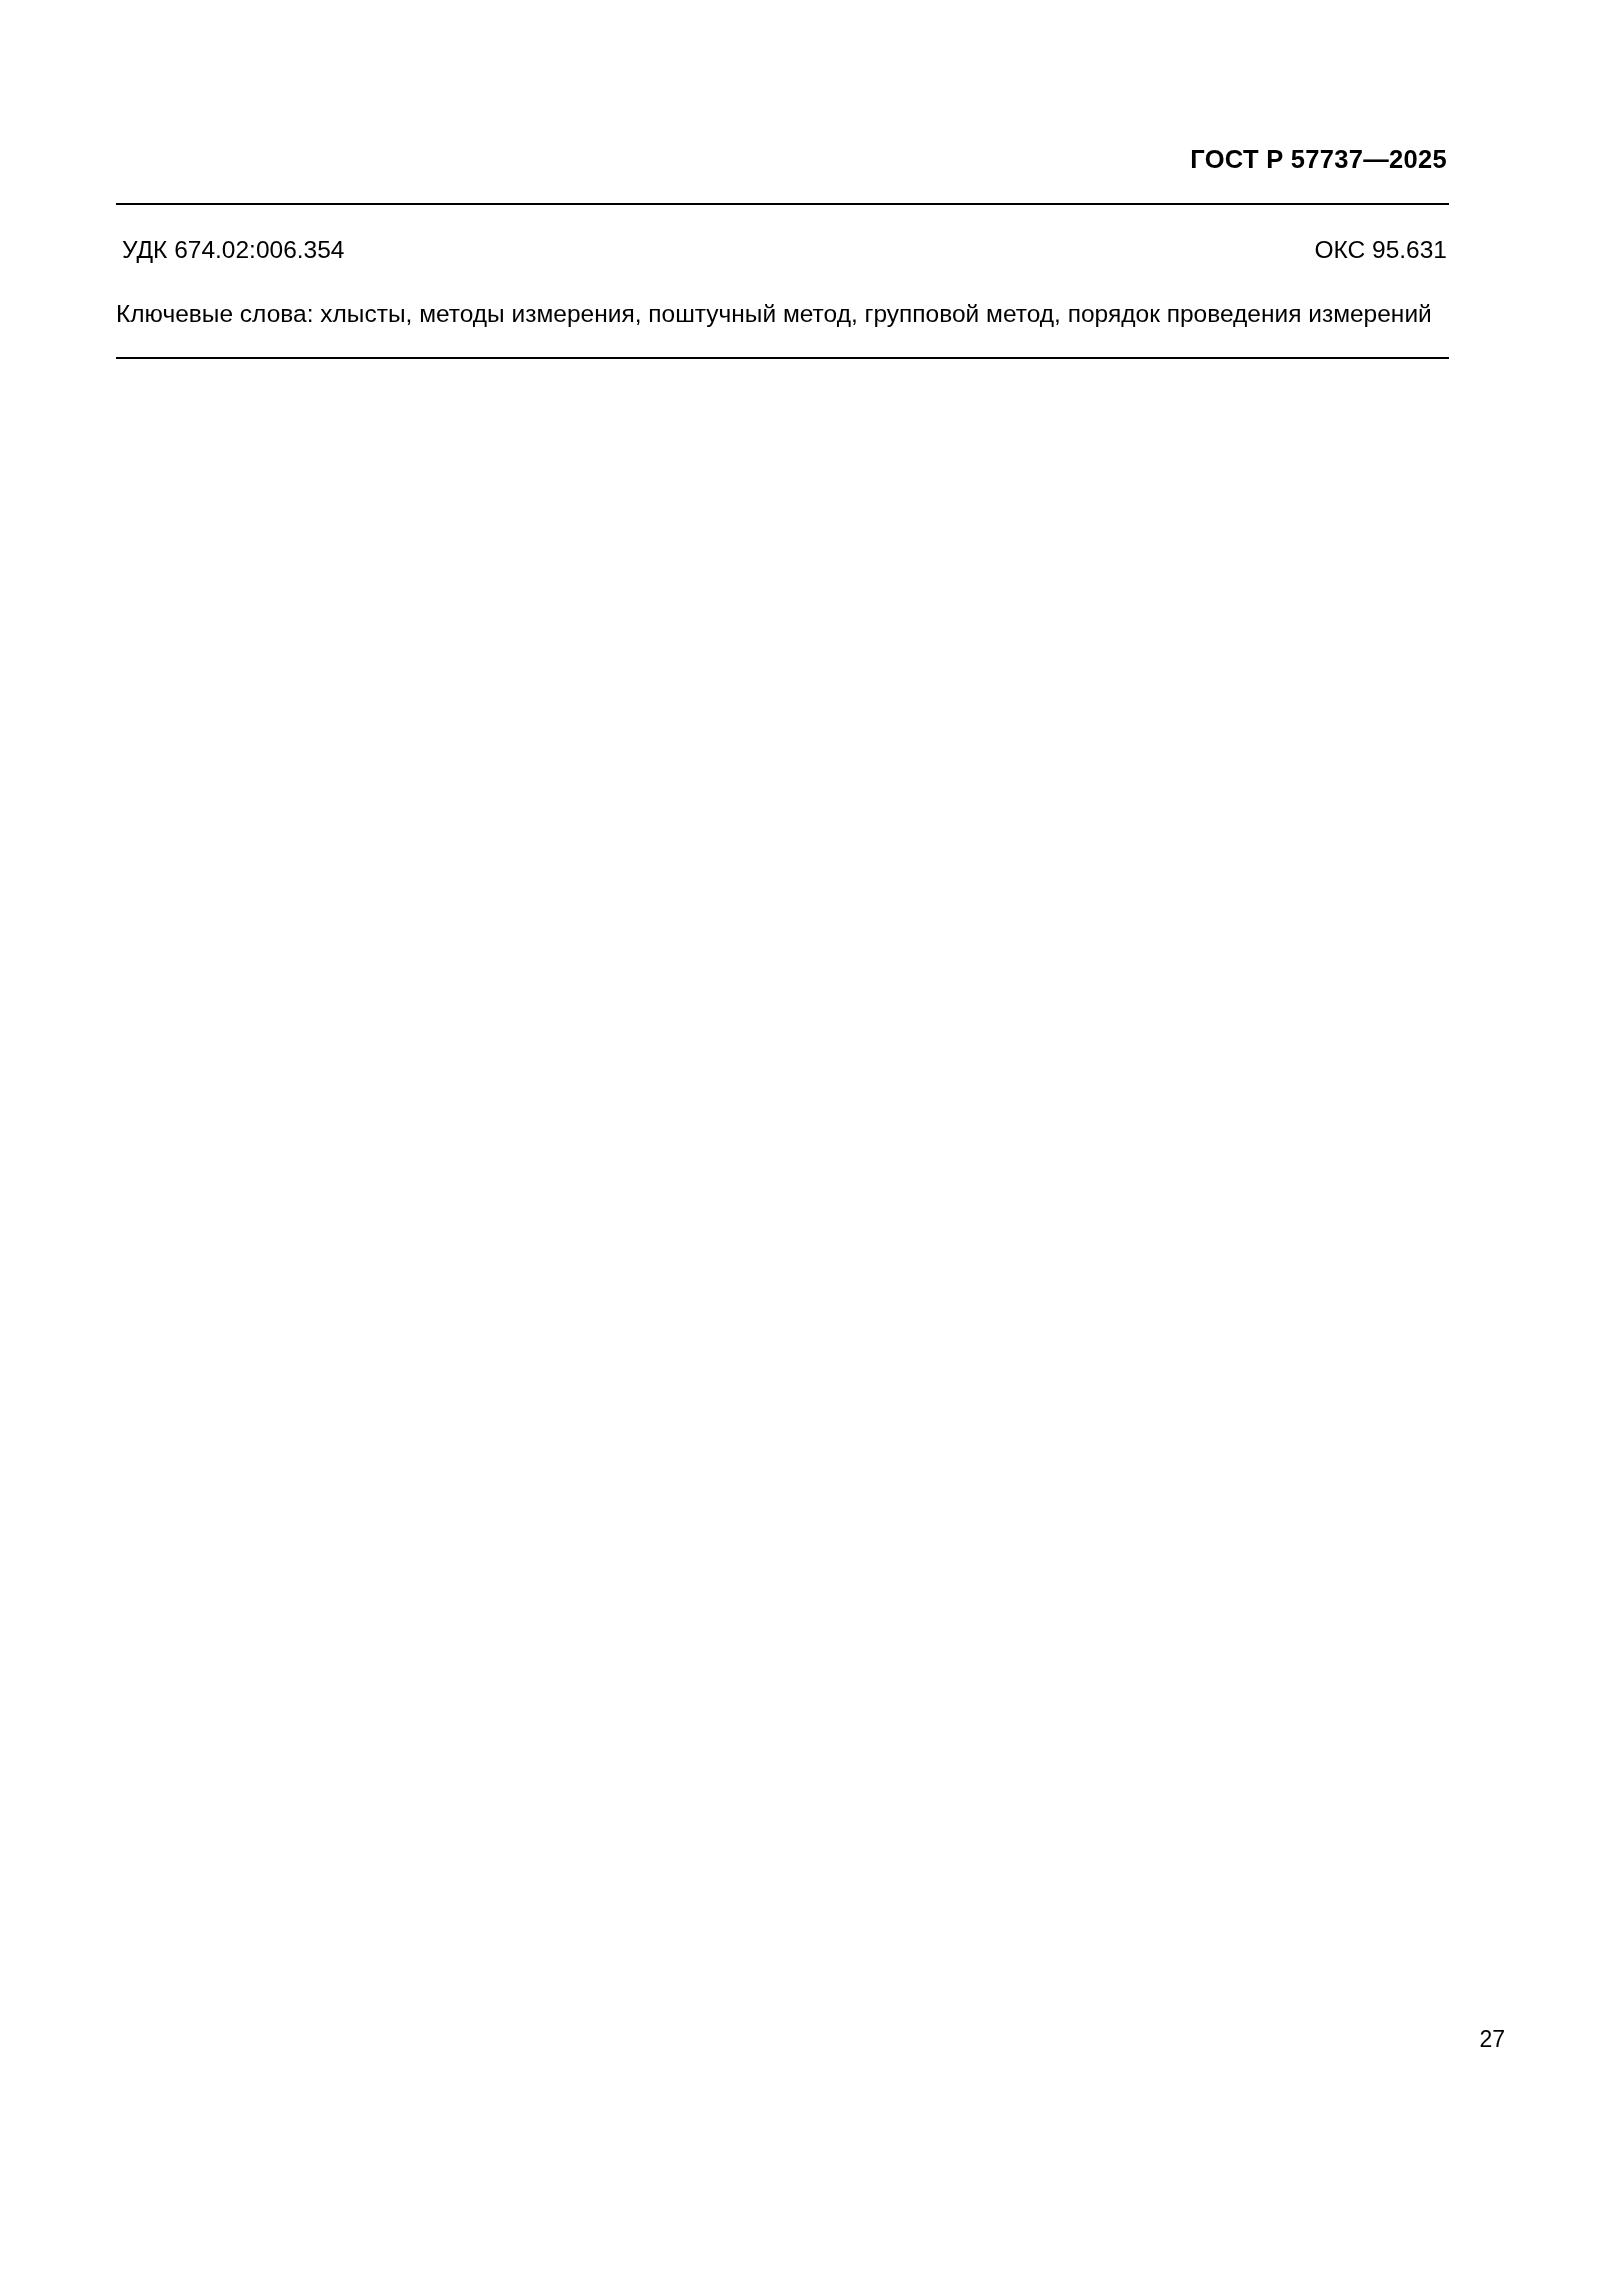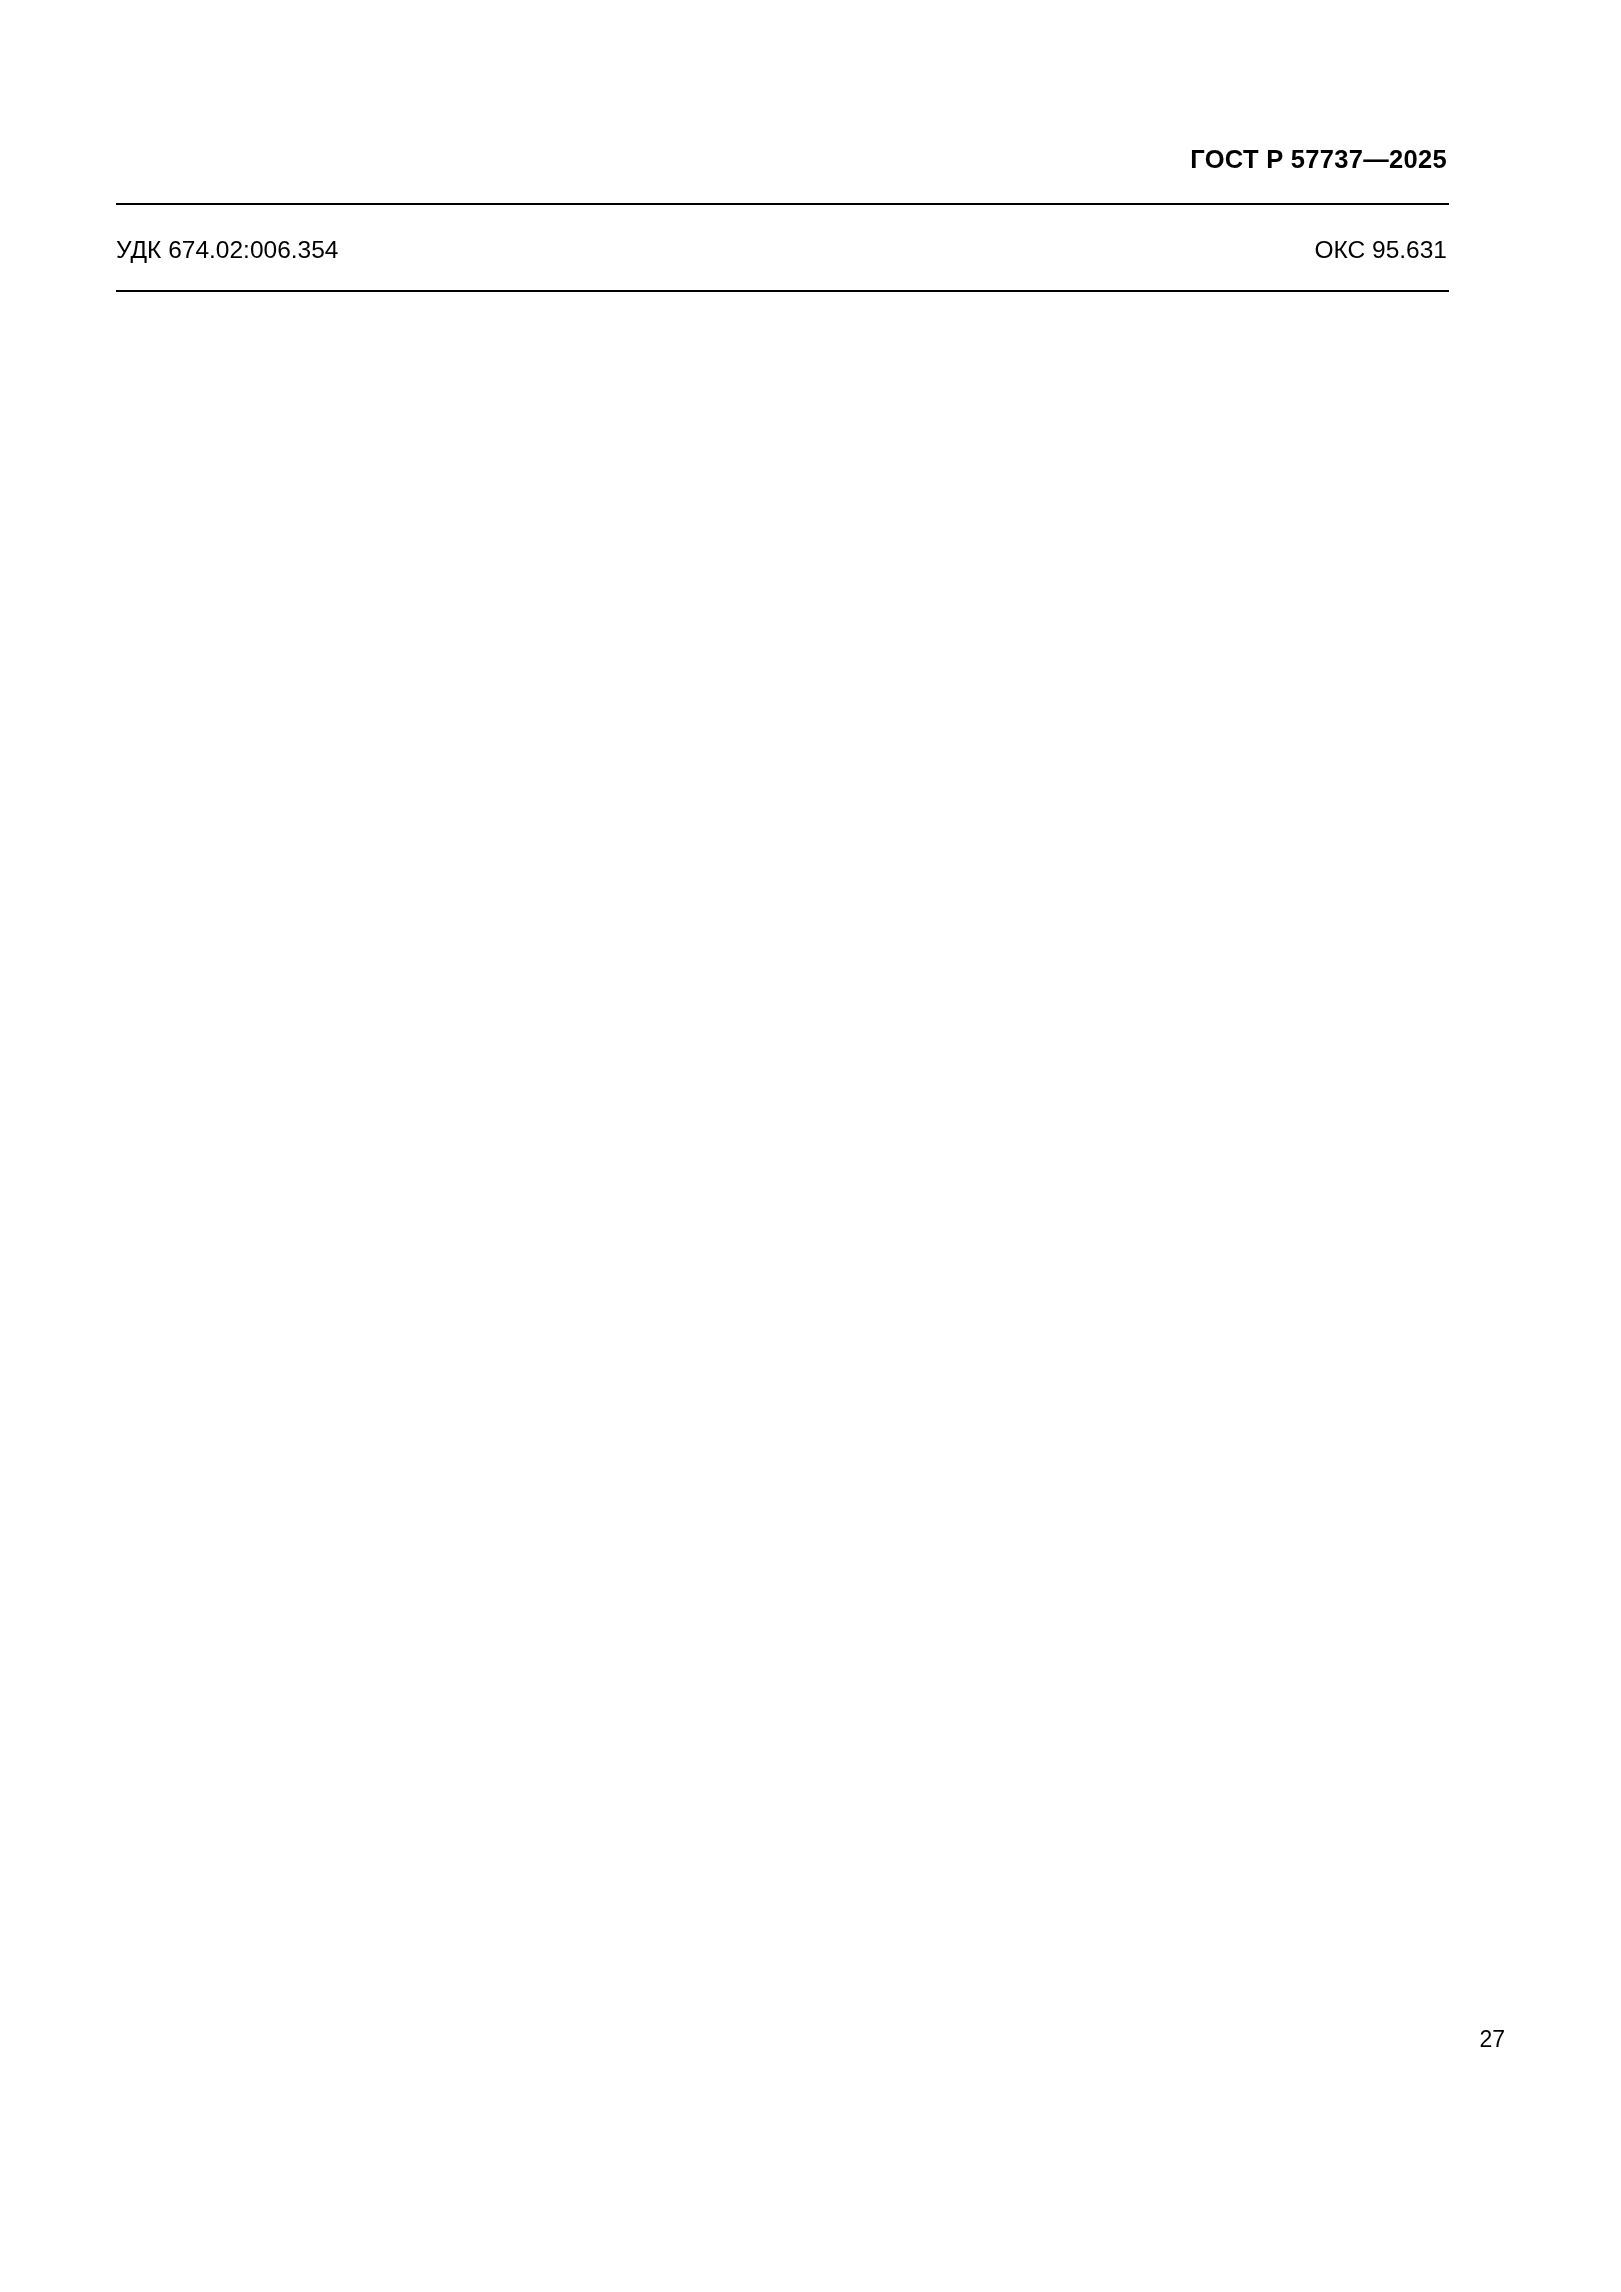--- a/index.html
+++ b/index.html
@@ -47,20 +47,21 @@
   }
   .codes-row {
     display: flex;
     justify-content: space-between;
     align-items: baseline;
     font-size: 24.5px;
     margin-top: 31px;
   }
   .codes-row .udk {
     text-align: left;
+    margin-left: 6px;
   }
   .codes-row .oks {
     text-align: right;
     padding-right: 2px;
   }
   .keywords {
     font-size: 24.5px;
     line-height: 1.42;
     margin-top: 33px;
     text-align: justify;
@@ -82,20 +83,21 @@
 
     <div class="doc-header">ГОСТ Р 57737—2025</div>
 
     <hr class="rule-top">
 
     <div class="codes-row">
       <div class="udk">УДК 674.02:006.354</div>
       <div class="oks">ОКС 95.631</div>
     </div>
 
+    <div class="keywords">Ключевые слова: хлысты, методы измерения, поштучный метод, групповой метод, порядок проведения измерений</div>
 
     <hr class="rule-bottom">
 
   </div>
 
   <div class="page-number">27</div>
 </div>
 
 
 </body></html>

